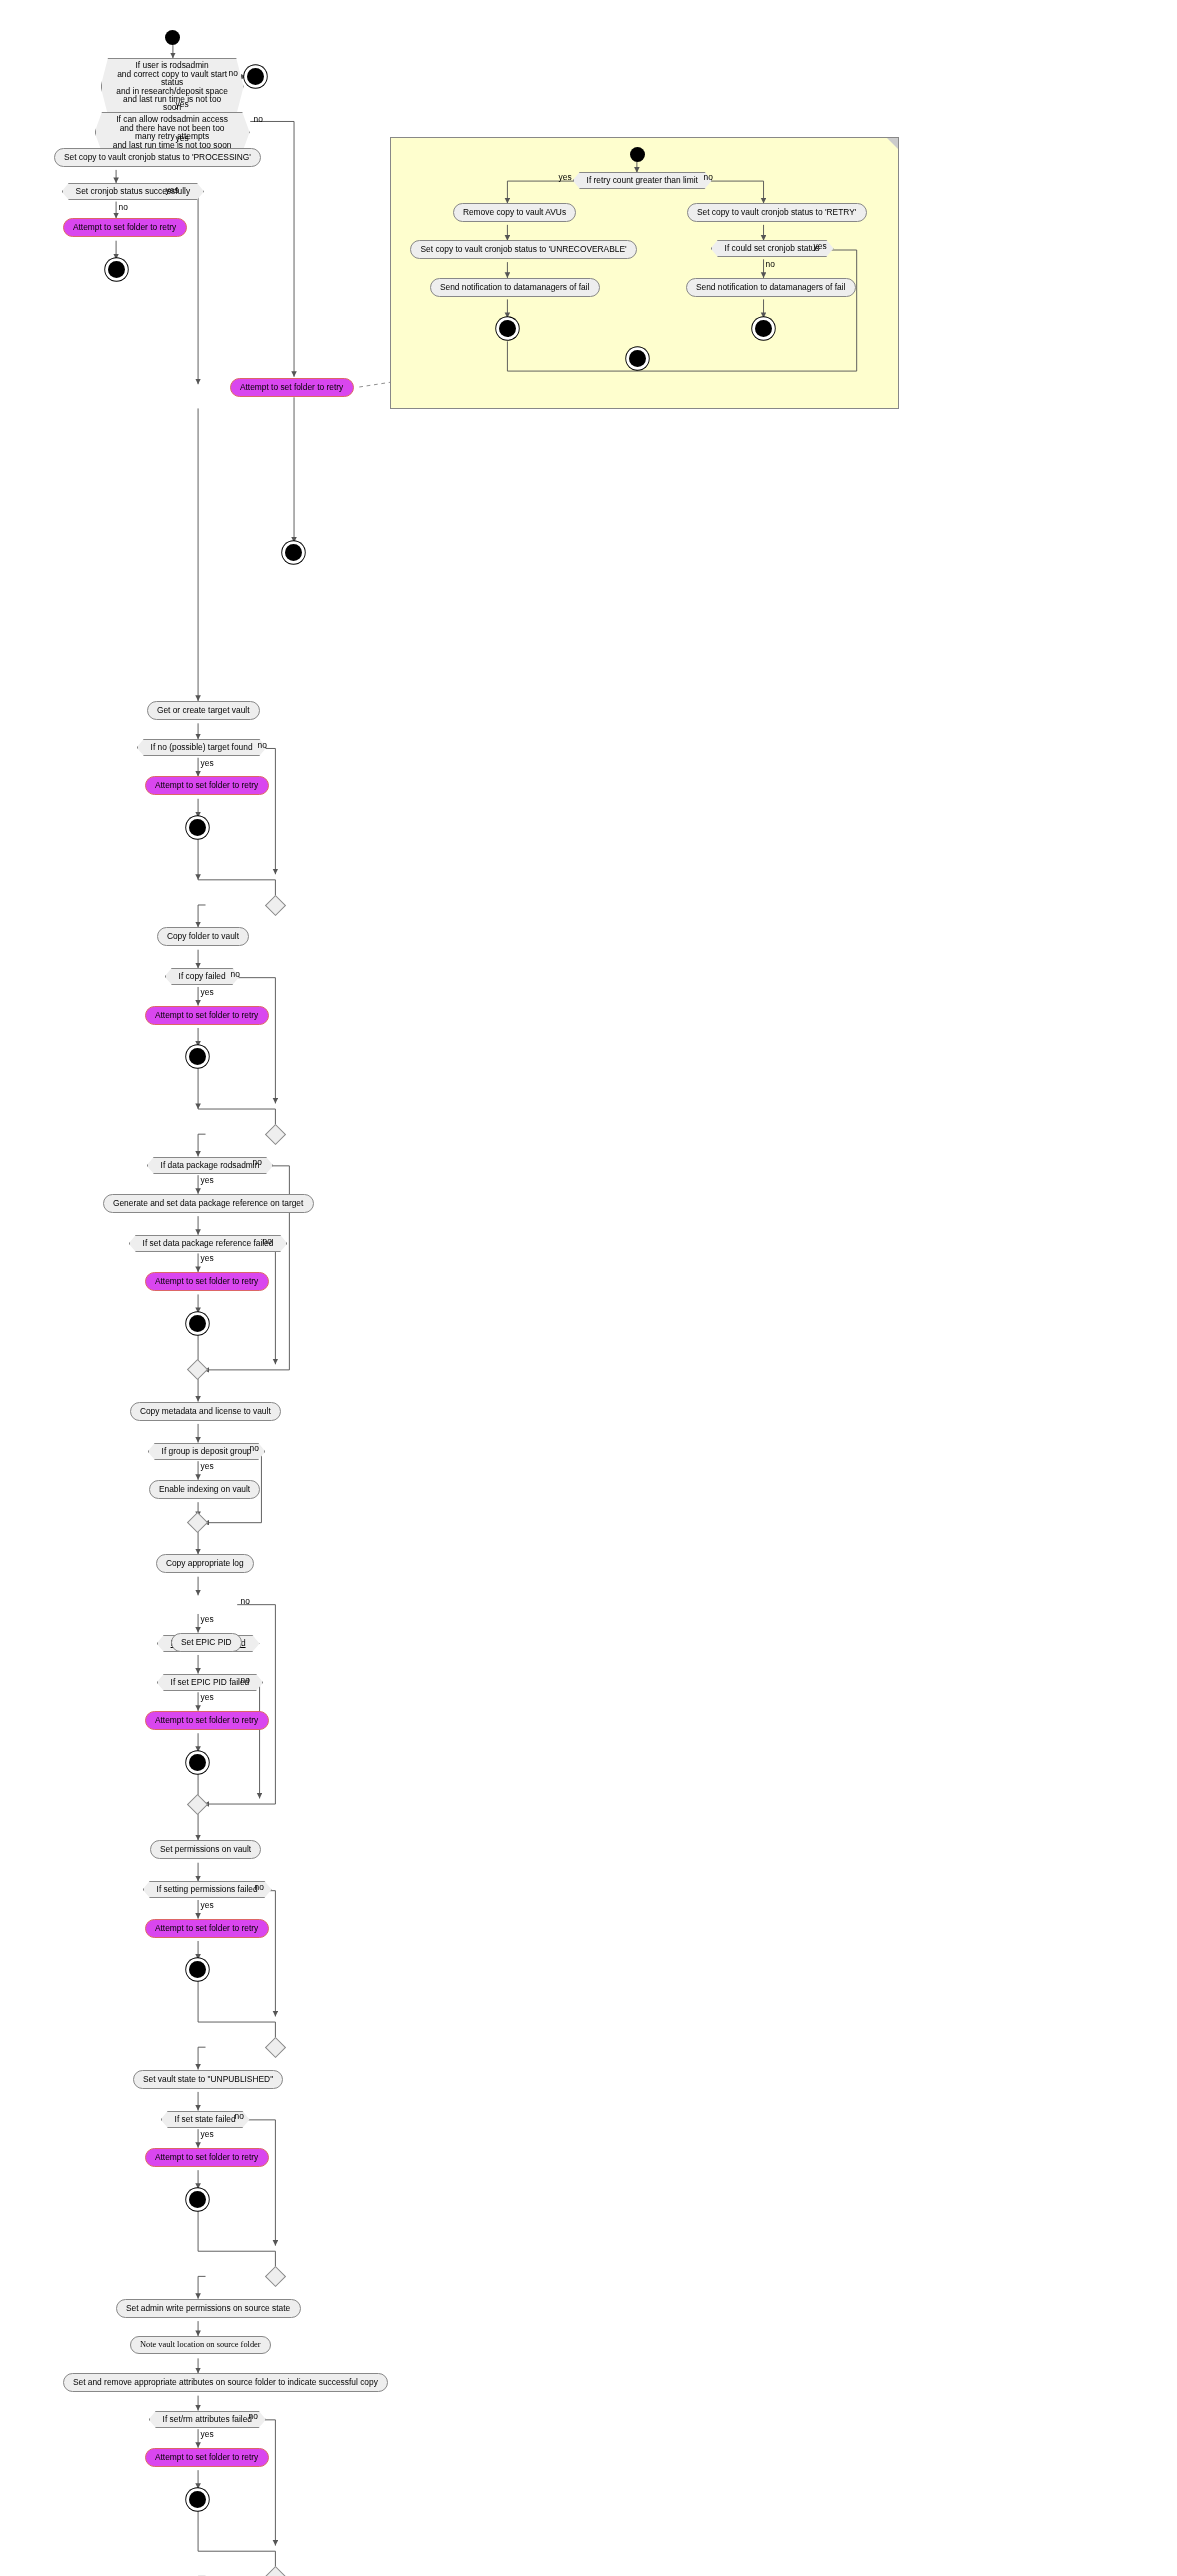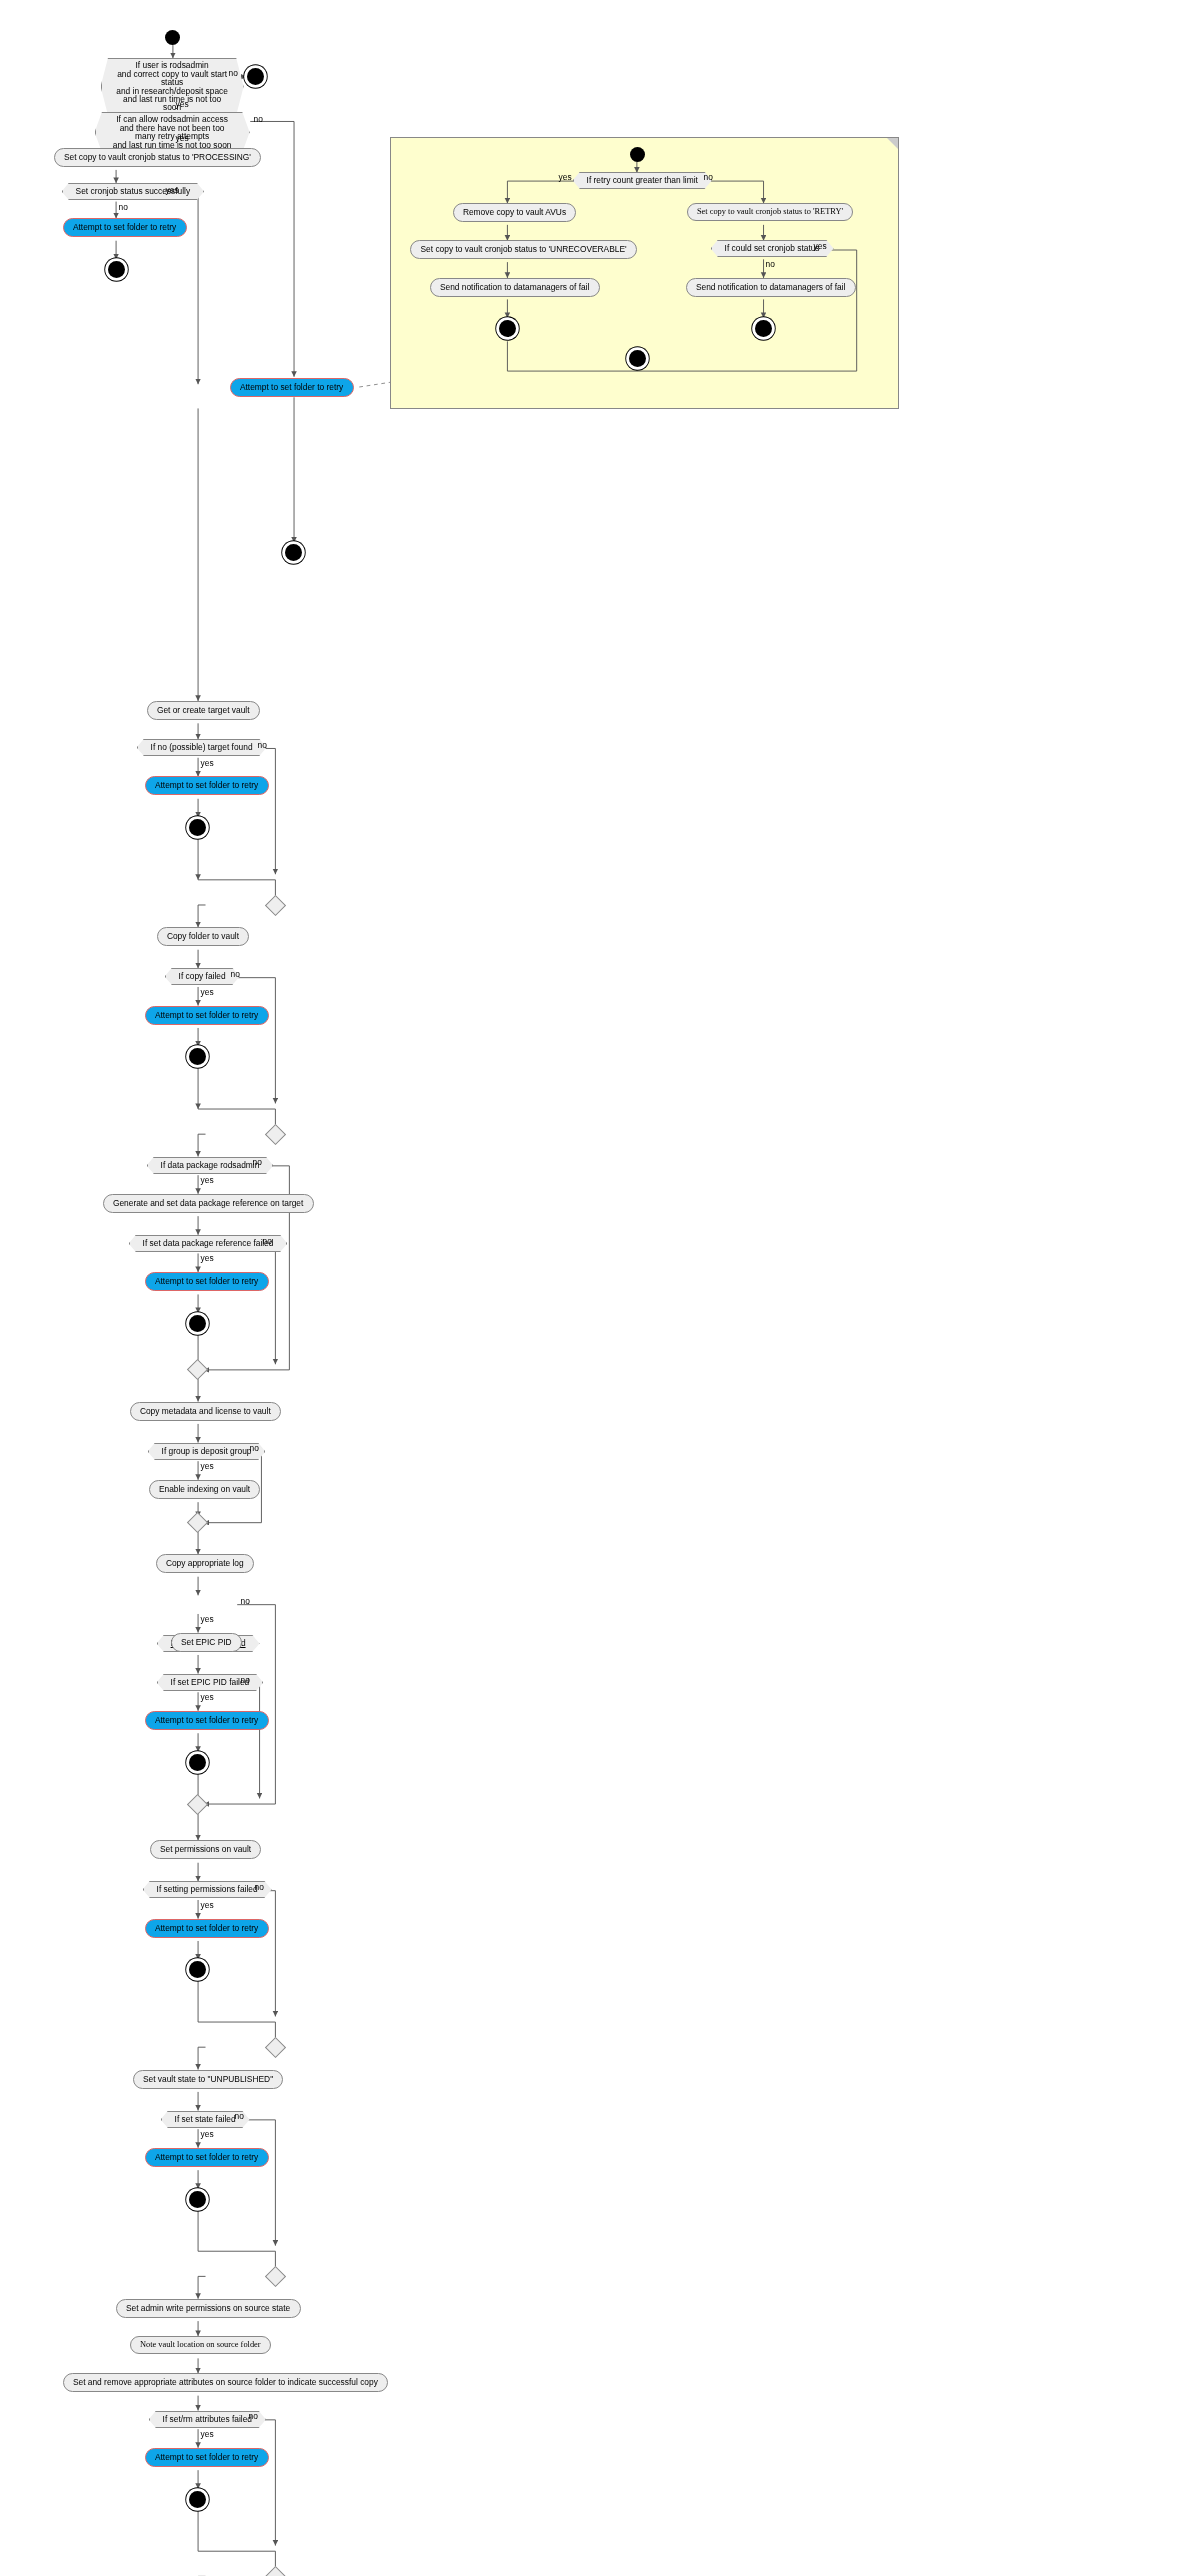--- a/index.html
+++ b/index.html
@@ -22,21 +22,21 @@
       justify-content: center;
       box-sizing: border-box;
     }
     .activity {
       background: #eeeeee;
       border: 0.9px solid #888;
       border-radius: 11.2px;
       padding: 3.7px 9.3px;
     }
     .retry {
-      background: #0ea5e9;
+      background: #d946ef;
       border: 0.9px solid #d66;
       border-radius: 11.2px;
       padding: 3.7px 9.3px;
     }
     .hexagon {
       background: #eeeeee;
       border: 0.9px solid #888;
       clip-path: polygon(7.5px 0, calc(100% - 7.5px) 0, 100% 50%, calc(100% - 7.5px) 100%, 7.5px 100%, 0 50%);
       padding: 2.8px 13px;
     }
@@ -320,21 +320,21 @@
     <div class="node start-node" style="left:239px; top:9.3px;"></div>
     <div class="node hexagon" style="left:182px; top:34px;">If retry count greater than limit</div>
     <div class="label" style="left:168px; top:34px;">yes</div>
     <div class="label" style="left:313px; top:34px;">no</div>
 
     <div class="node activity" style="left:62px; top:65px;">Remove copy to vault AVUs</div>
     <div class="node activity" style="left:19.6px; top:102px;">Set copy to vault cronjob status to 'UNRECOVERABLE'</div>
     <div class="node activity" style="left:39px; top:140px;">Send notification to datamanagers of fail</div>
     <div class="node end-node" style="left:108px; top:182px;"></div>
 
-    <div class="node activity" style="left:296px; top:65px;font-family:Liberation Serif, serif;">Set copy to vault cronjob status to 'RETRY'</div>
+    <div class="node activity" style="left:296px; top:65px;">Set copy to vault cronjob status to 'RETRY'</div>
     <div class="node hexagon" style="left:320px; top:102px;">If could set cronjob status</div>
     <div class="label" style="left:375px; top:121px;">no</div>
     <div class="label" style="left:423px; top:103px;">yes</div>
     <div class="node activity" style="left:295px; top:140px;">Send notification to datamanagers of fail</div>
     <div class="node end-node" style="left:364px; top:182px;"></div>
     <div class="node end-node" style="left:238px; top:212px;"></div>
   </div>
 
   <svg style="position:absolute; top:0; left:0; width:1178px; height:2576px; pointer-events:none;" viewBox="0 0 1264 2765" width="1178" height="2576">
     <line x1="365" y1="395" x2="398" y2="390" stroke="#888" stroke-dasharray="4,4"></line>

